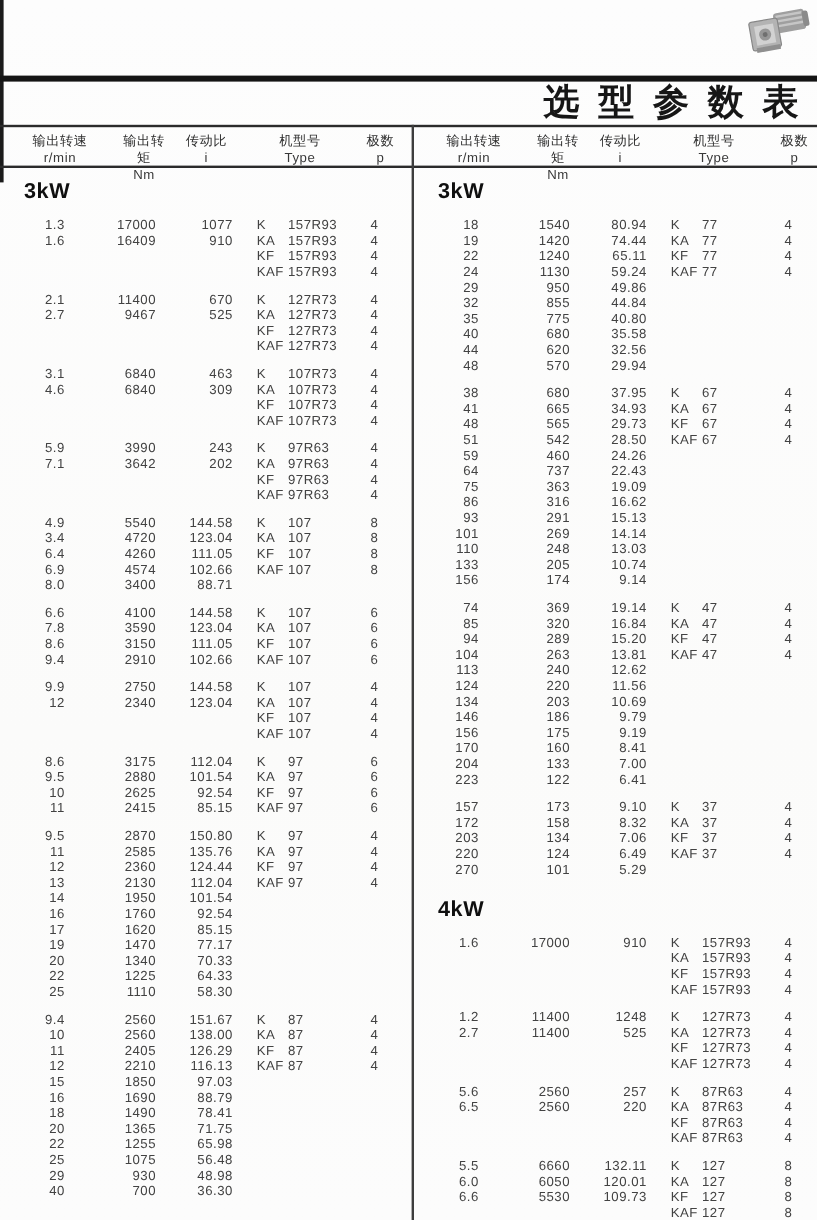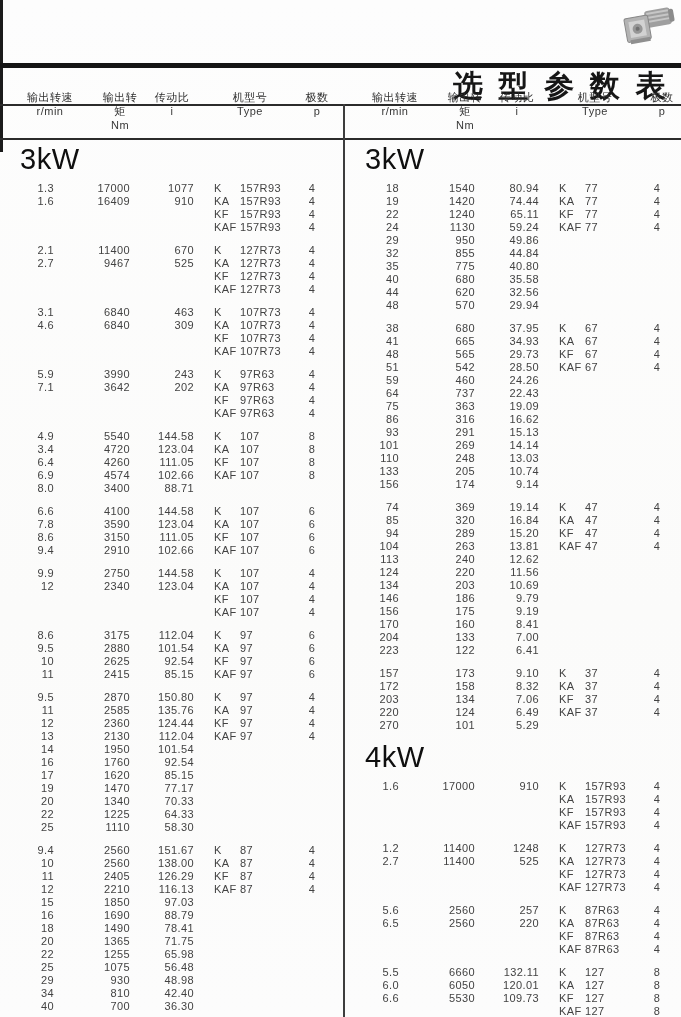--- a/index.html
+++ b/index.html
@@ -15,31 +15,31 @@
   .rule-a { position:absolute; left:0; top:104px; width:681px; height:2px; background:#2b2b2b; }
   .rule-b { position:absolute; left:0; top:138px; width:681px; height:2px; background:#2b2b2b; }
   .v-divider { position:absolute; left:343px; top:104px; width:2px; height:913px; background:#3d3d3d; }
   .page-title {
     position:absolute; top:69px; left:0; width:681px; height:34px;
     text-align:right; font-size:30px; font-weight:bold; color:#161616;
     letter-spacing:0.52em; text-indent:0.52em; line-height:34px;
   }
   .photo { position:absolute; top:4px; right:2px; width:62px; height:52px; }
   .header-group {
-    position:absolute; top:90px; height:30px;
+    position:absolute; top:111px; height:30px;
     display:grid; grid-template-columns:96px 44px 60px 96px 38px;
   }
   #hg-left { left:2px; } #hg-right { left:347px; }
   .hcell { text-align:center; font-size:11px; color:#2e2e2e; line-height:14px; letter-spacing:0.5px; }
   .hcell .unit { font-size:11px; color:#383838; }
   .data-col { position:absolute; top:142px; width:338px; }
   #col-left { left:2px; } #col-right { left:347px; }
   .section-heading {
     height:30px; line-height:30px; margin:2px 0 8px 18px;
-    font-size:29px; font-weight:400; color:#0f0f0f; letter-spacing:0.5px;
+    font-size:18px; font-weight:700; color:#0f0f0f; letter-spacing:0.5px;
   }
   .block { margin-bottom:10px; }
   .row {
     display:grid; grid-template-columns:52px 76px 64px 44px 56px 36px;
     height:13px; line-height:13px; font-size:11px; color:#424242; letter-spacing:0.4px;
   }
   .c-speed  { text-align:right; }
   .c-torque { text-align:right; }
   .c-ratio  { text-align:right; }
   .c-prefix { text-align:left; padding-left:20px; }
@@ -576,28 +576,20 @@
         </div>
         <div class="row">
           <span class="cell c-speed">29</span>
           <span class="cell c-torque">930</span>
           <span class="cell c-ratio">48.98</span>
           <span class="cell c-prefix"></span>
           <span class="cell c-model"></span>
           <span class="cell c-poles"></span>
         </div>
         <div class="row">
-          <span class="cell c-speed">34</span>
-          <span class="cell c-torque">810</span>
-          <span class="cell c-ratio">42.40</span>
-          <span class="cell c-prefix"></span>
-          <span class="cell c-model"></span>
-          <span class="cell c-poles"></span>
-        </div>
-        <div class="row">
           <span class="cell c-speed">40</span>
           <span class="cell c-torque">700</span>
           <span class="cell c-ratio">36.30</span>
           <span class="cell c-prefix"></span>
           <span class="cell c-model"></span>
           <span class="cell c-poles"></span>
         </div>
       </div>
     </div>
   <div class="data-col" id="col-right">

